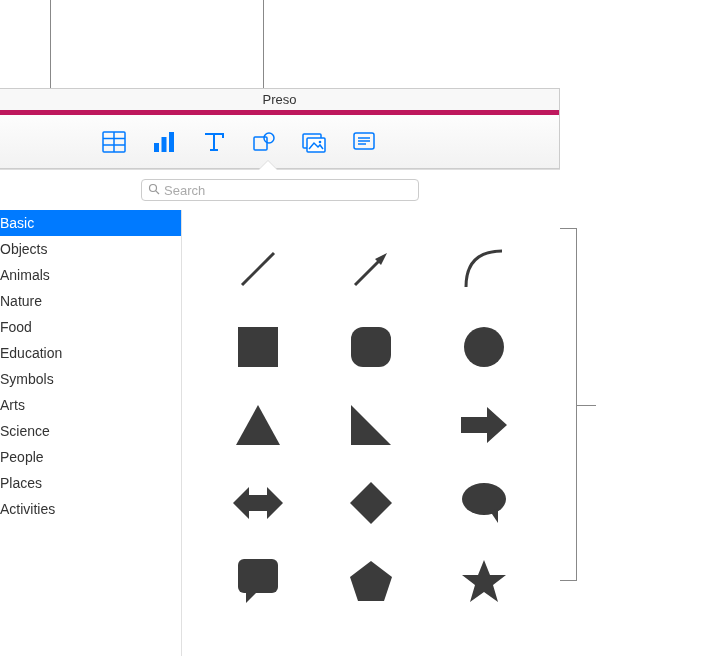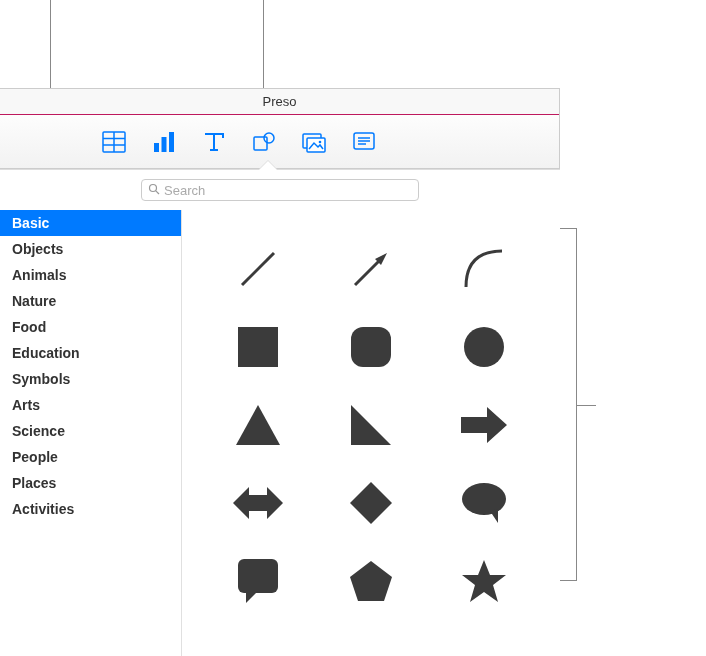--- a/index.html
+++ b/index.html
@@ -83,21 +83,21 @@
       background: #fff;
     }
     .titlebar {
       height: 26px;
       display: flex;
       align-items: center;
       justify-content: center;
       font-size: 13px;
       color: #333;
       background: #f8f8f8;
-      border-bottom: 1px solid #be185d;
+      border-bottom: 5px solid #be185d;
     }
     .toolbar {
       height: 54px;
       background: linear-gradient(#fdfdfd, #f2f2f2);
       border-bottom: 1px solid #ccc;
       display: flex;
       align-items: center;
       padding-left: 100px;
       gap: 22px;
     }
@@ -180,25 +180,24 @@
     .popover-body {
       display: flex;
       height: 450px;
     }
     .sidebar {
       width: 182px;
       border-right: 1px solid #e0e0e0;
       overflow: hidden;
     }
     .sidebar-item {
-      padding: 5px 12px;
+      padding: 5px 0;
       font-size: 14px;
       color: #333;
       cursor: pointer;
-      font-weight: bold;
     }
     .sidebar-item.selected {
       background: #007aff;
       color: #fff;
     }
     .shapes-grid {
       flex: 1;
       padding: 20px 30px;
       display: grid;
       grid-template-columns: repeat(3, 1fr);

